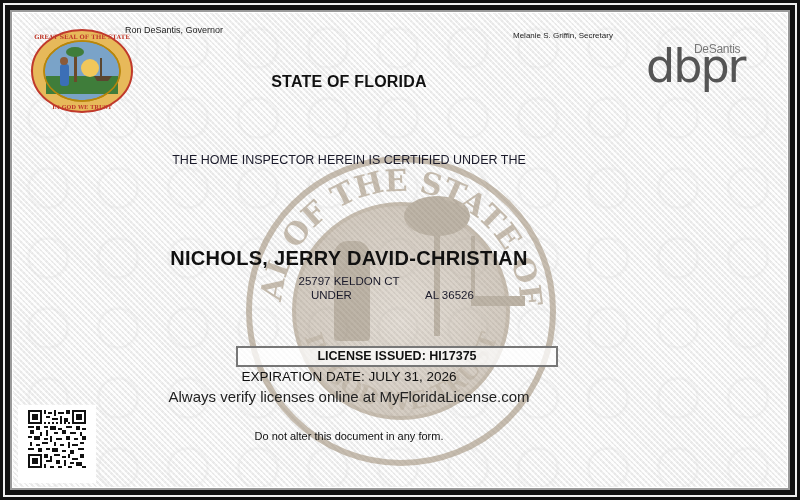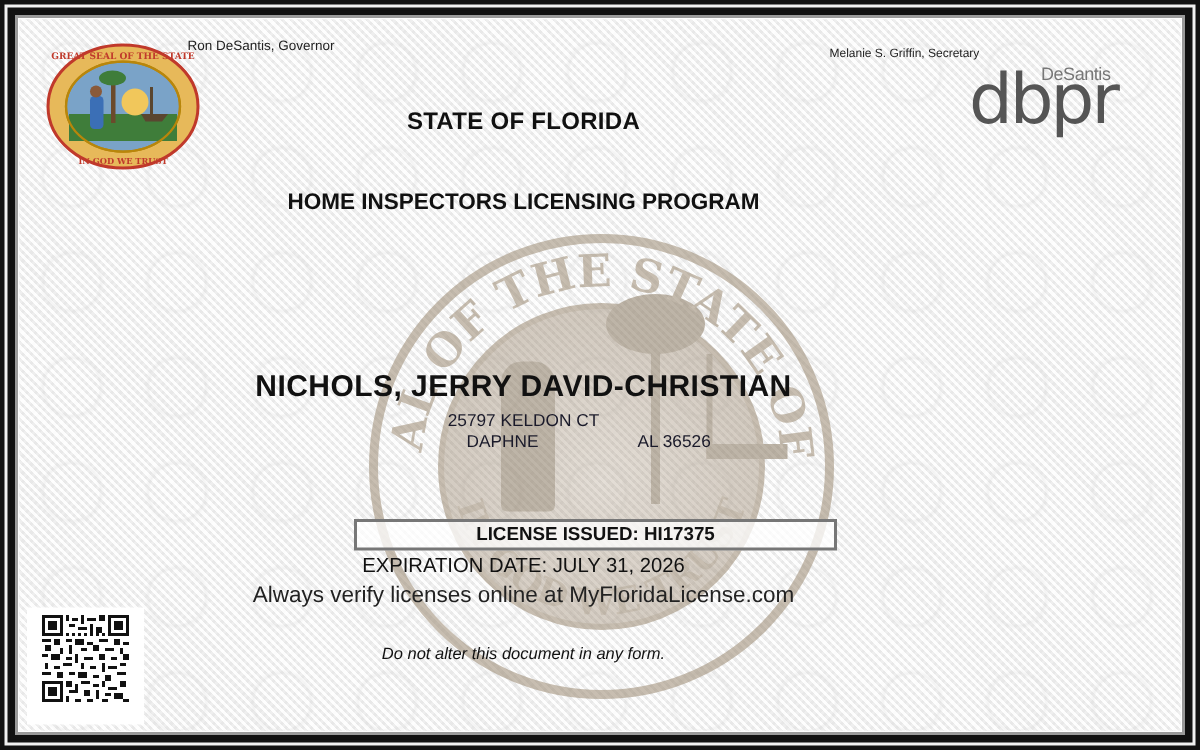--- a/index.html
+++ b/index.html
@@ -112,21 +112,20 @@
       font-size: 9px;
       color: #222;
       z-index: 3;
     }
     .secretary {
       position: absolute;
       left: 500px; top: 18px;
       font-size: 8px;
       color: #222;
       z-index: 3;
-      margin-left: 40px;
     }
 
     .dbpr-logo {
       position: absolute;
       left: 633px; top: 20px;
       width: 130px; height: 52px;
       z-index: 3;
     }
     .dbpr-logo .florida {
       position: absolute;
@@ -235,21 +234,20 @@
     }
     .issued {
       top: 398px;
       font-size: 10px;
       color: #222;
     }
     .no-alter {
       top: 417px;
       font-size: 11px;
       color: #111;
-      font-style: italic;
     }
     .unlawful {
       top: 441px;
       font-size: 11px;
       color: #111;
     }
 
     .qr {
       position: absolute;
       left: 5px; top: 392px;
@@ -311,25 +309,25 @@
 
     <div class="governor">Ron DeSantis, Governor</div>
     <div class="secretary">Melanie S. Griffin, Secretary</div>
 
     <div class="dbpr-logo">
       <span class="letters">dbpr</span>
       <span class="florida">DeSantis</span>
     </div>
 
     <div class="center-block state-title">STATE OF FLORIDA</div>
-    <div class="center-block program-title">HOME INSPECTORS LICENSING PROGRAM</div>
+    <div class="center-block cert-line1">THE HOME INSPECTOR HEREIN IS CERTIFIED UNDER THE</div>
 
     <div class="center-block licensee-name">NICHOLS, JERRY DAVID-CHRISTIAN</div>
     <div class="center-block address-street">25797  KELDON CT</div>
-    <div class="address-city">DAPHNE</div>
+    <div class="address-city">UNDER</div>
     <div class="address-statezip">AL 36526</div>
 
     <div class="license-box">LICENSE ISSUED: HI17375</div>
     <div class="center-block expiration">EXPIRATION DATE:  JULY 31, 2026</div>
     <div class="center-block verify">Always verify licenses online at MyFloridaLicense.com</div>
     <div class="center-block no-alter">Do not alter this document in any form.</div>
 
     <div class="qr">
       <svg viewBox="0 0 29 29" shape-rendering="crispEdges">
         <rect width="29" height="29" fill="#fff"></rect>

